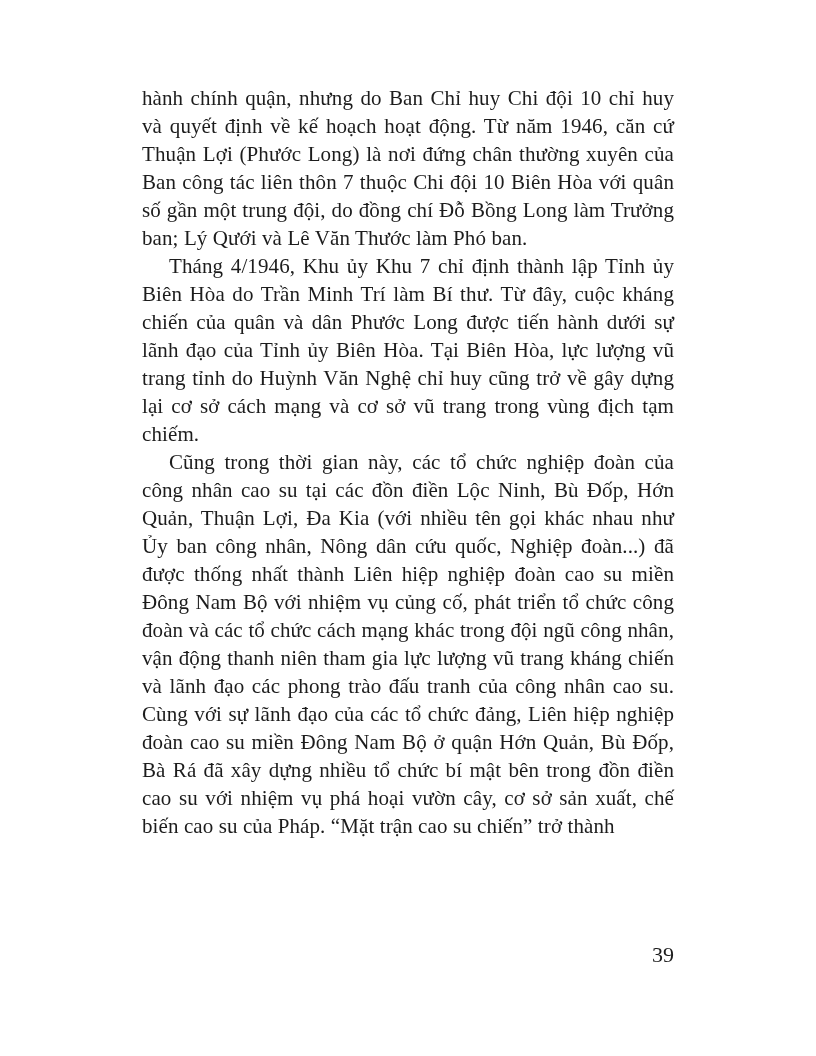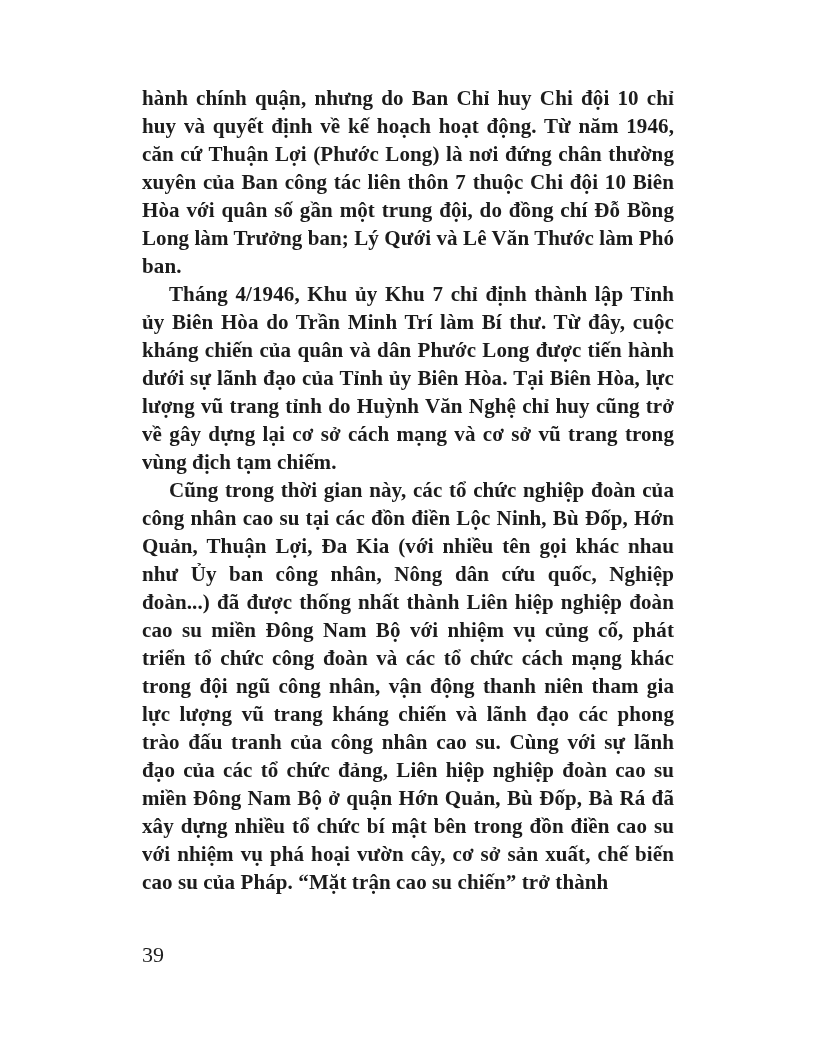--- a/index.html
+++ b/index.html
@@ -22,35 +22,34 @@
     position: absolute;
     left: 142px;
     top: 84px;
     width: 532px;
     font-family: "Liberation Serif", "DejaVu Serif", serif;
     font-size: 21px;
     line-height: 28px;
     color: #1c1c1c;
     text-align: justify;
     letter-spacing: 0.1px;
-    font-weight: bold;
   }
   .text-block p {
     margin: 0;
     padding: 0;
   }
   .text-block p.indented {
     text-indent: 27px;
   }
   .page-number {
     position: absolute;
     left: 142px;
     top: 942px;
     width: 532px;
-    text-align: left;
+    text-align: right;
     font-family: "Liberation Serif", "DejaVu Serif", serif;
     font-size: 22px;
     color: #1c1c1c;
   }
 </style>
 </head>
 <body>
 
 <div class="page">
   <div class="text-block">

